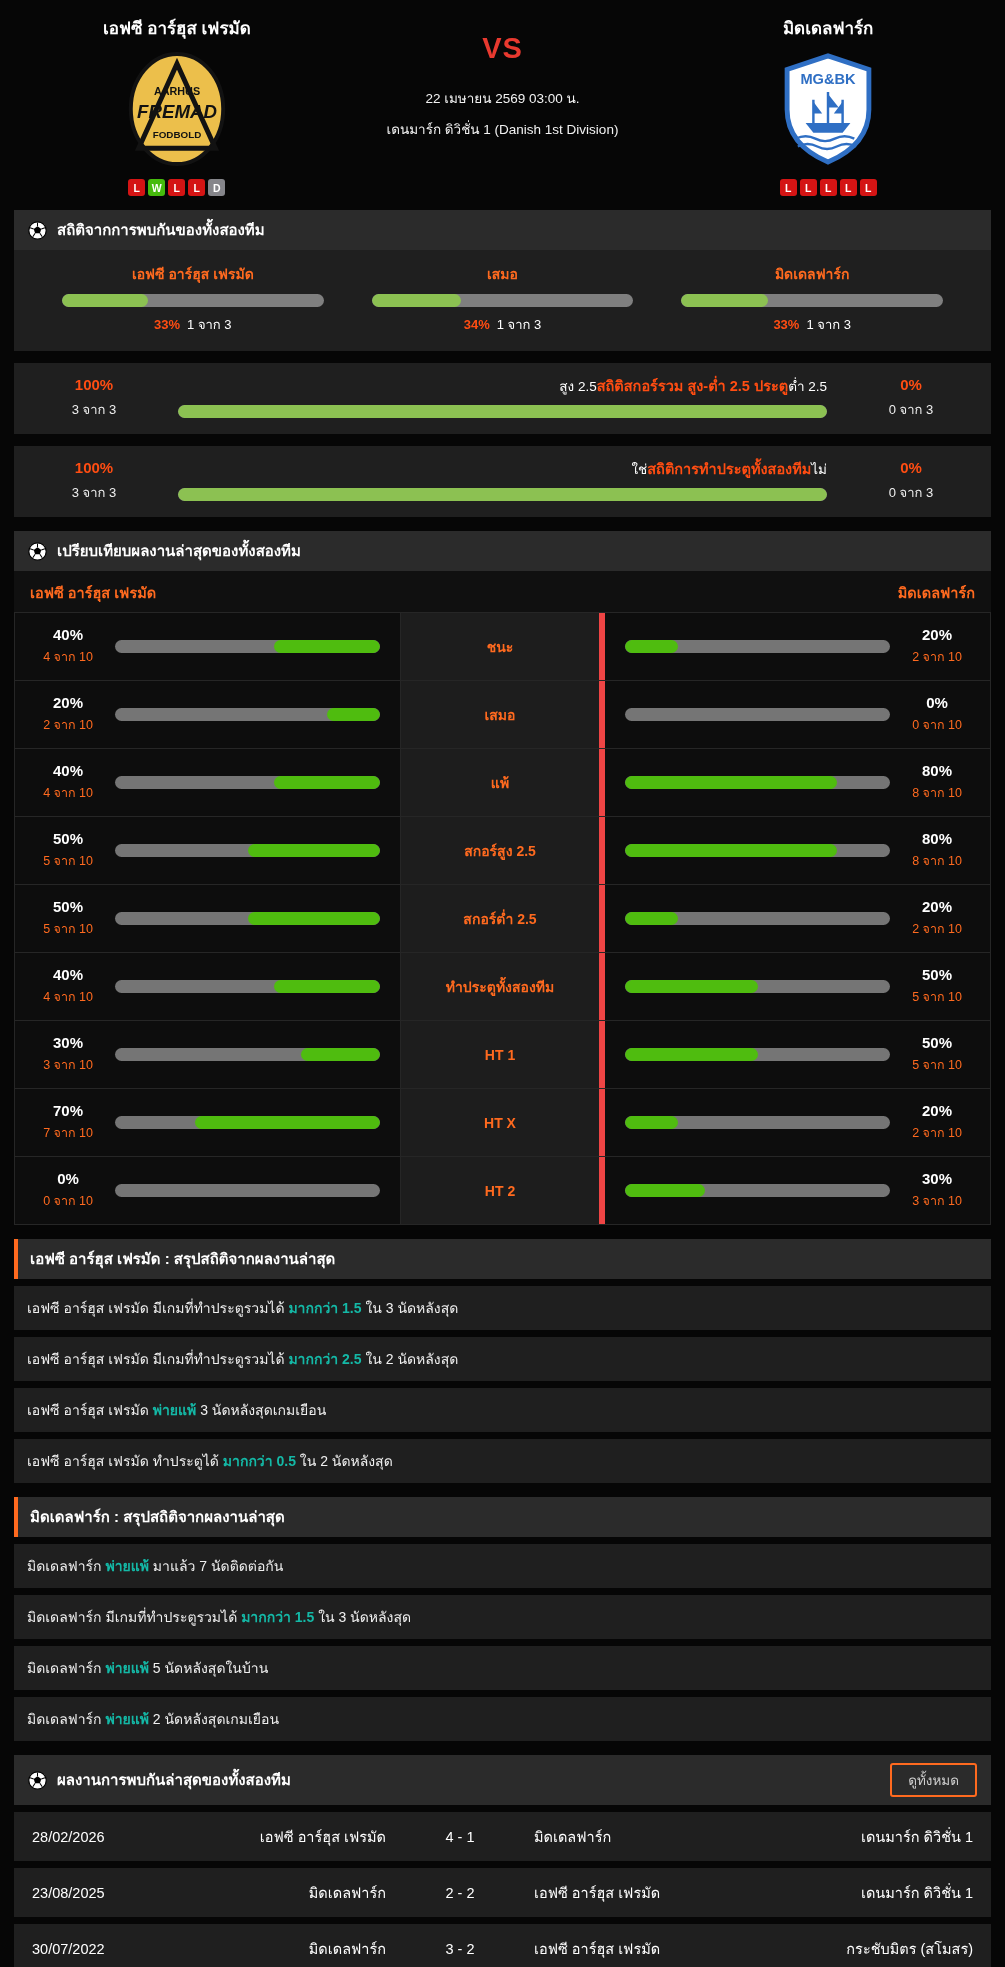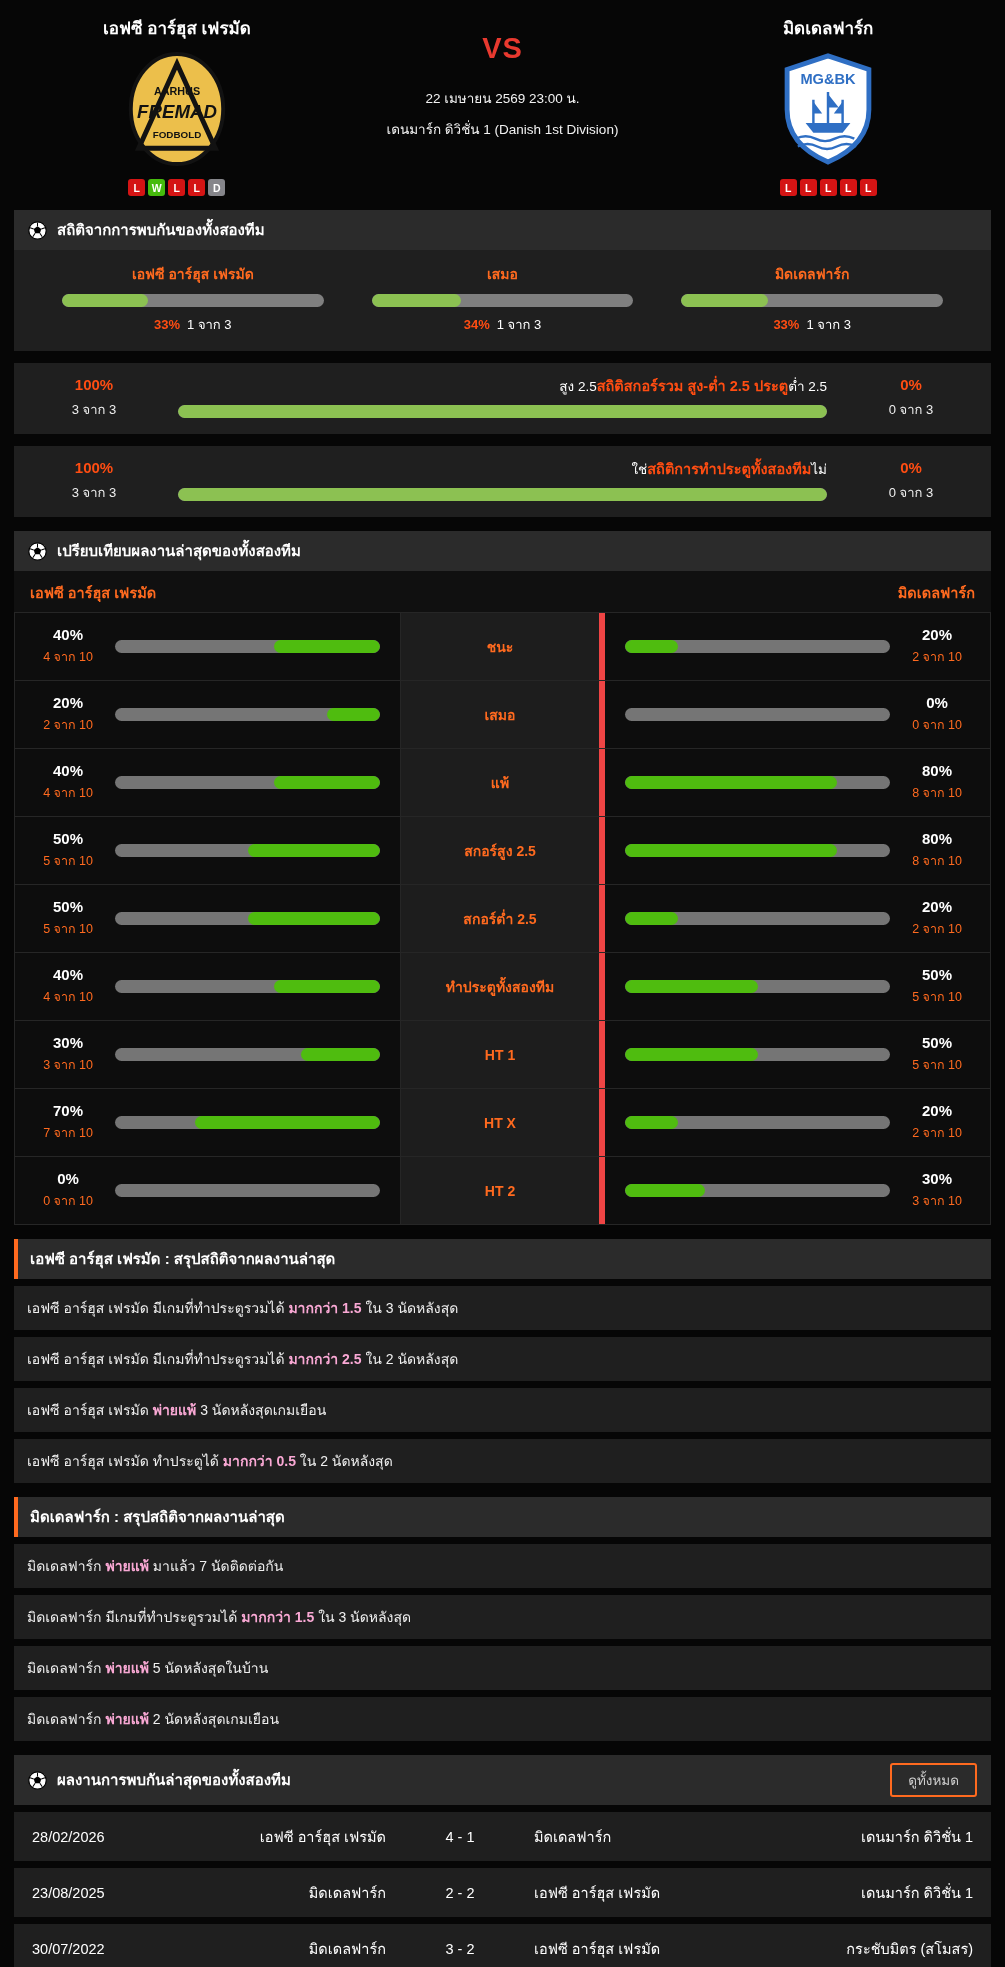--- a/index.html
+++ b/index.html
@@ -65,21 +65,21 @@
   .cmp-stat .cnt { color:#ff6a1f; font-size:12.5px; margin-top:4px; white-space:nowrap; }
   .cmp-bar { flex:1; height:13px; background:#757575; border-radius:7px; position:relative; overflow:hidden; }
   .cmp-fill { position:absolute; top:0; bottom:0; background:#4fbc0f; border-radius:7px; }
   .cmp-side.left .cmp-fill { right:0; } .cmp-side.right .cmp-fill { left:0; }
   .cmp-center { background:#1d1d1d; border-left:1px solid #262626; border-right:6px solid #ef4444;
                 display:flex; align-items:center; justify-content:center; color:#ff6a1f;
                 font-weight:bold; font-size:14px; text-align:center; padding:4px; }
 
   
   .sum-row { background:#1f1f1f; margin-top:7px; padding:11px 13px; font-size:14px; color:#f0f0f0; }
-  .hl { color:#f9a8d4; font-weight:bold; }
+  .hl { color:#14b8a6; font-weight:bold; }
 
   
   .res-row { background:#1f1f1f; margin-top:7px; display:grid;
              grid-template-columns:150px 1fr 92px 1fr 235px; align-items:center;
              padding:13px 18px; font-size:14.5px; cursor:pointer;gap:28px; }
   .res-row .home { text-align:right; } .res-row .score { text-align:center; }
   .res-row .away { text-align:left; } .res-row .league { text-align:right; }
 </style>
 </head>
 <body>
@@ -103,21 +103,21 @@
       <span class="badge res-L">L</span>
           <span class="badge res-W">W</span>
           <span class="badge res-L">L</span>
           <span class="badge res-L">L</span>
           <span class="badge res-D">D</span>
         </div>
     </div>
 
     <div class="center-col">
       <div class="vs">VS</div>
-      <div class="match-date">22 เมษายน 2569 23:00 น.</div>
+      <div class="match-date">22 เมษายน 2569 03:00 น.</div>
       <div class="match-league">เดนมาร์ก ดิวิชั่น 1 (Danish 1st Division)</div>
     </div>
 
     <div class="team-col">
       <div class="team-name">มิดเดลฟาร์ก</div>
       <div class="logo-box">
         <svg width="88" height="112" viewBox="0 0 90 115">
           <path d="M45 3 L87 17 L87 58 Q87 94 45 112 Q3 94 3 58 L3 17 Z" fill="#ffffff" stroke="#2f6fc4" stroke-width="5"></path>
           <text x="45" y="32" text-anchor="middle" font-size="15" font-weight="bold" fill="#2f6fc4" font-family="Liberation Sans, sans-serif">MG&amp;BK</text>
           <path d="M45 40 L45 72 M30 48 L30 72 M60 48 L60 72" stroke="#2f6fc4" stroke-width="2.5" fill="none"></path>

